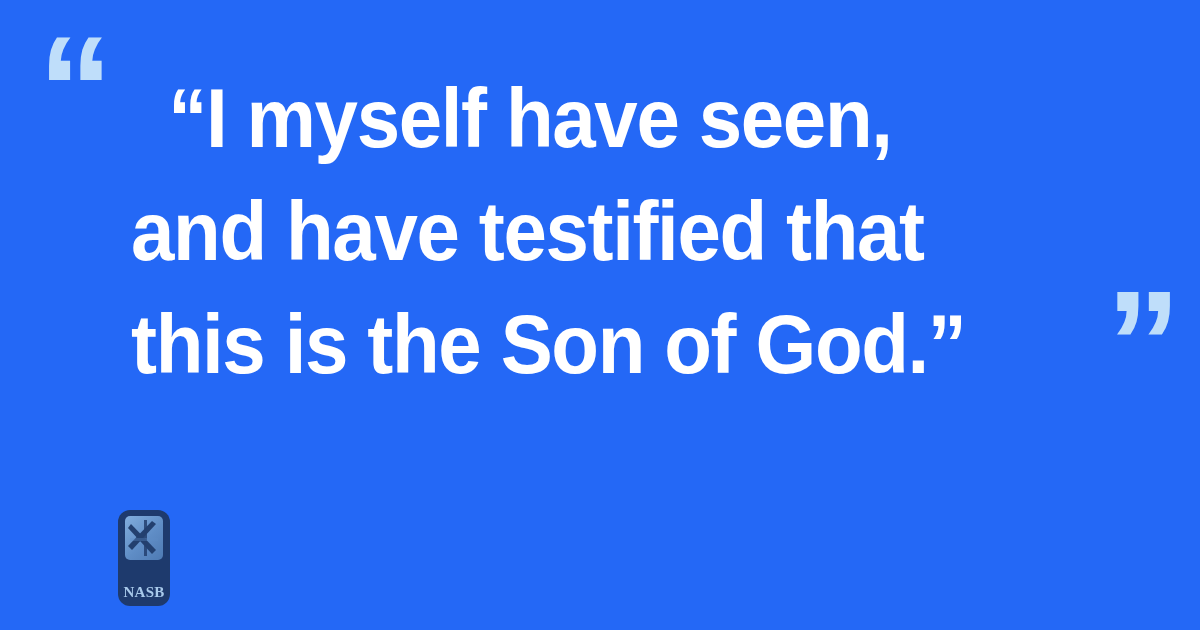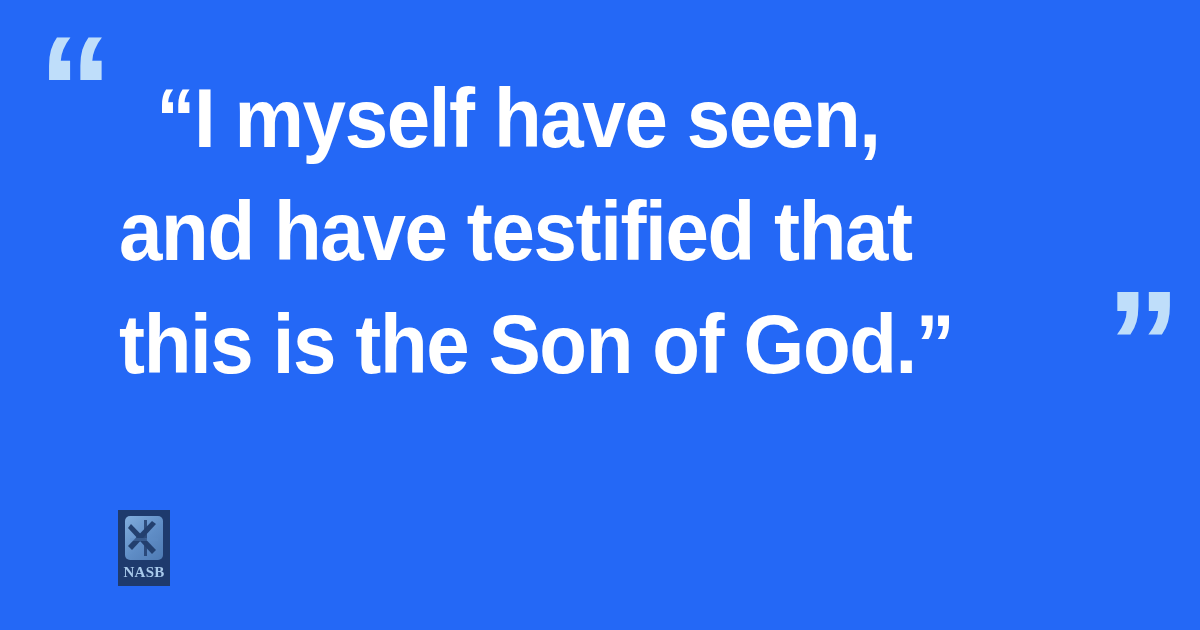--- a/index.html
+++ b/index.html
@@ -49,20 +49,21 @@
     letter-spacing: -2px;
     user-select: none;
   }
 
   
   #quote-block {
     position: absolute;
     left: 0px;
     top: 62px;
     width: 1110px;
+    padding-left: 12px;
   }
   .quote-line {
     color: #ffffff;
     font-family: "Liberation Sans", "DejaVu Sans", sans-serif;
     font-weight: 700;
     font-size: 84px;
     line-height: 113px;
     letter-spacing: -1.5px;
     white-space: nowrap;
     transform: scaleX(0.93);
@@ -79,24 +80,25 @@
     top: 510px;
     display: flex;
     flex-direction: row;
     align-items: flex-start;
   }
 
   
   #logo {
     position: relative;
     width: 52px;
-    height: 76px;
+    height: 96px;
     background: #1e3a6d;
     flex: 0 0 auto;
     overflow: hidden;
+    border-radius: 12px;
   }
   #logo-inner {
     position: absolute;
     left: 7px;
     top: 6px;
     width: 38px;
     height: 44px;
     background: linear-gradient(135deg, #82aede 0%, #5f8dc6 55%, #4e7ab3 100%);
     border-radius: 5px;
     overflow: hidden;

